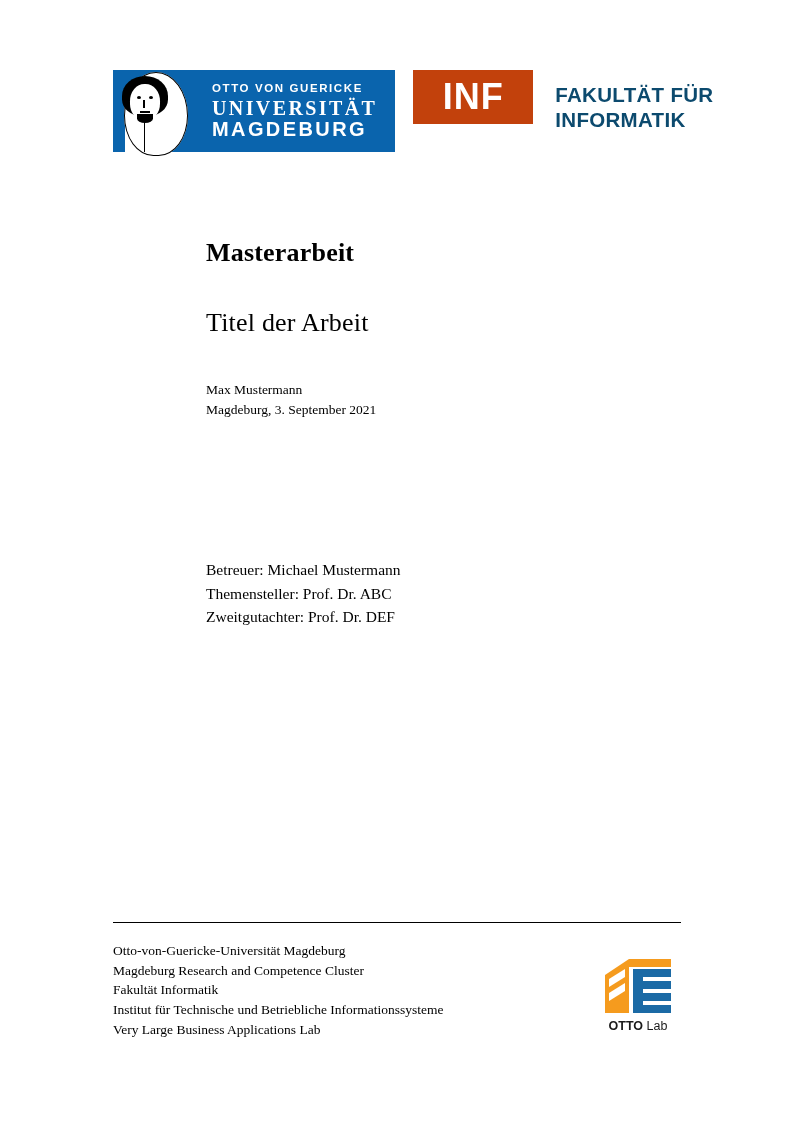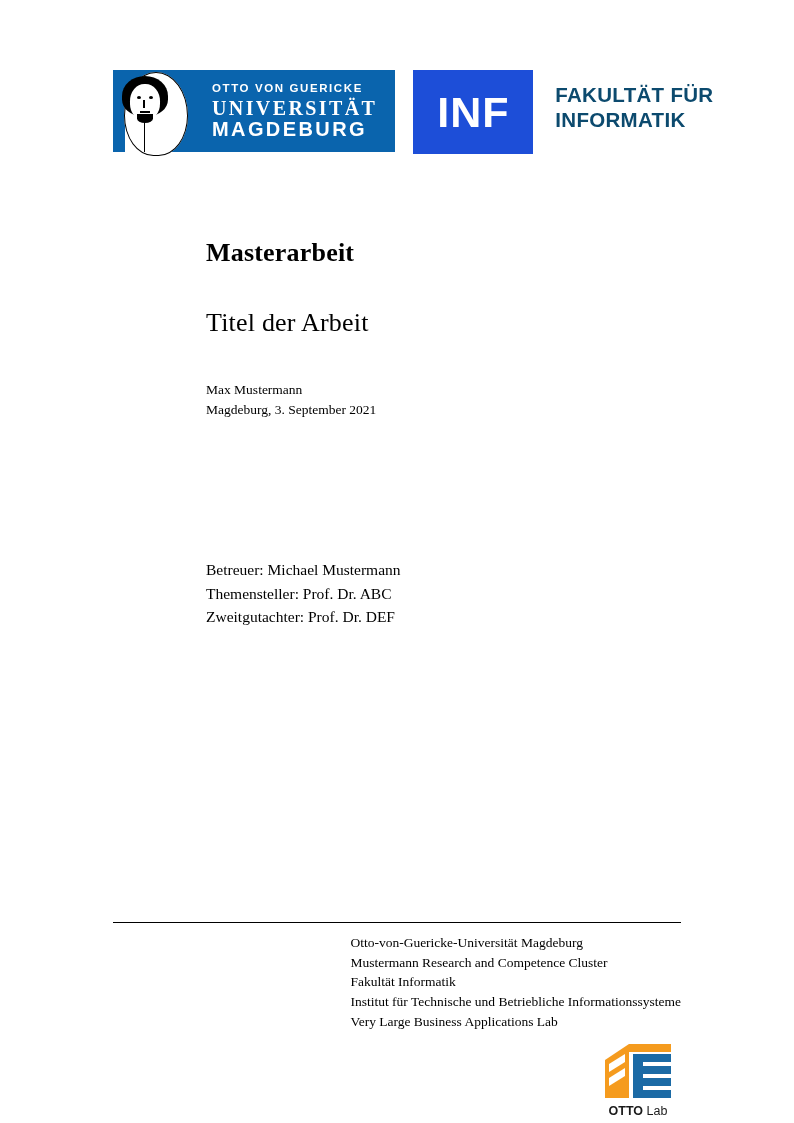--- a/index.html
+++ b/index.html
@@ -162,28 +162,28 @@
   .ovgu-text .l3 {
     font-size: 20px;
     letter-spacing: 2.4px;
     font-weight: bold;
   }
 
   
   .inf-block {
     margin-left: 18px;
     width: 120px;
-    height: 84px;
-    background: #1d4ed8;
+    height: 54px;
+    background: #c2410c;
     color: #ffffff;
     display: flex;
     align-items: center;
     justify-content: center;
     font-family: "Liberation Sans", sans-serif;
-    font-size: 43px;
+    font-size: 36px;
     font-weight: bold;
     letter-spacing: 1px;
   }
   .fak-text {
     margin-left: 22px;
     margin-top: 12px;
     font-family: "Liberation Sans", sans-serif;
     font-size: 20.5px;
     font-weight: bold;
     line-height: 1.22;
@@ -224,25 +224,24 @@
     line-height: 1.52;
   }
 
   
   .footer {
     position: absolute;
     left: 113px;
     top: 922px;
     width: 568px;
     border-top: 1px solid #000000;
-    padding-top: 10px;
+    padding-top: 18px;
     display: flex;
     justify-content: space-between;
-    align-items: flex-end;
-    flex-direction: column;
+    align-items: center;
   }
   .footer-address {
     font-size: 13.5px;
     line-height: 1.46;
   }
   .vlba-logo {
     width: 78px;
     height: 78px;
     position: relative;
     margin-right: 4px;
@@ -308,21 +307,21 @@
 
 <div class="supervisors">
   <div>Betreuer: Michael Mustermann</div>
   <div>Themensteller: Prof. Dr. ABC</div>
   <div>Zweitgutachter: Prof. Dr. DEF</div>
 </div>
 
 <div class="footer">
   <div class="footer-address">
     <div>Otto-von-Guericke-Universität Magdeburg</div>
-    <div>Mustermann Research and Competence Cluster</div>
+    <div>Magdeburg Research and Competence Cluster</div>
     <div>Fakultät Informatik</div>
     <div>Institut für Technische und Betriebliche Informationssysteme</div>
     <div>Very Large Business Applications Lab</div>
   </div>
 
   <div class="vlba-logo">
     <svg width="78" height="78" viewBox="0 0 78 78">
       <rect x="0" y="0" width="78" height="62" fill="#ffffff"></rect>
       <polygon points="6,58 6,20 30,4 30,58" fill="#f59b1e"></polygon>
       <polygon points="30,4 72,4 72,12 30,12" fill="#f59b1e"></polygon>

